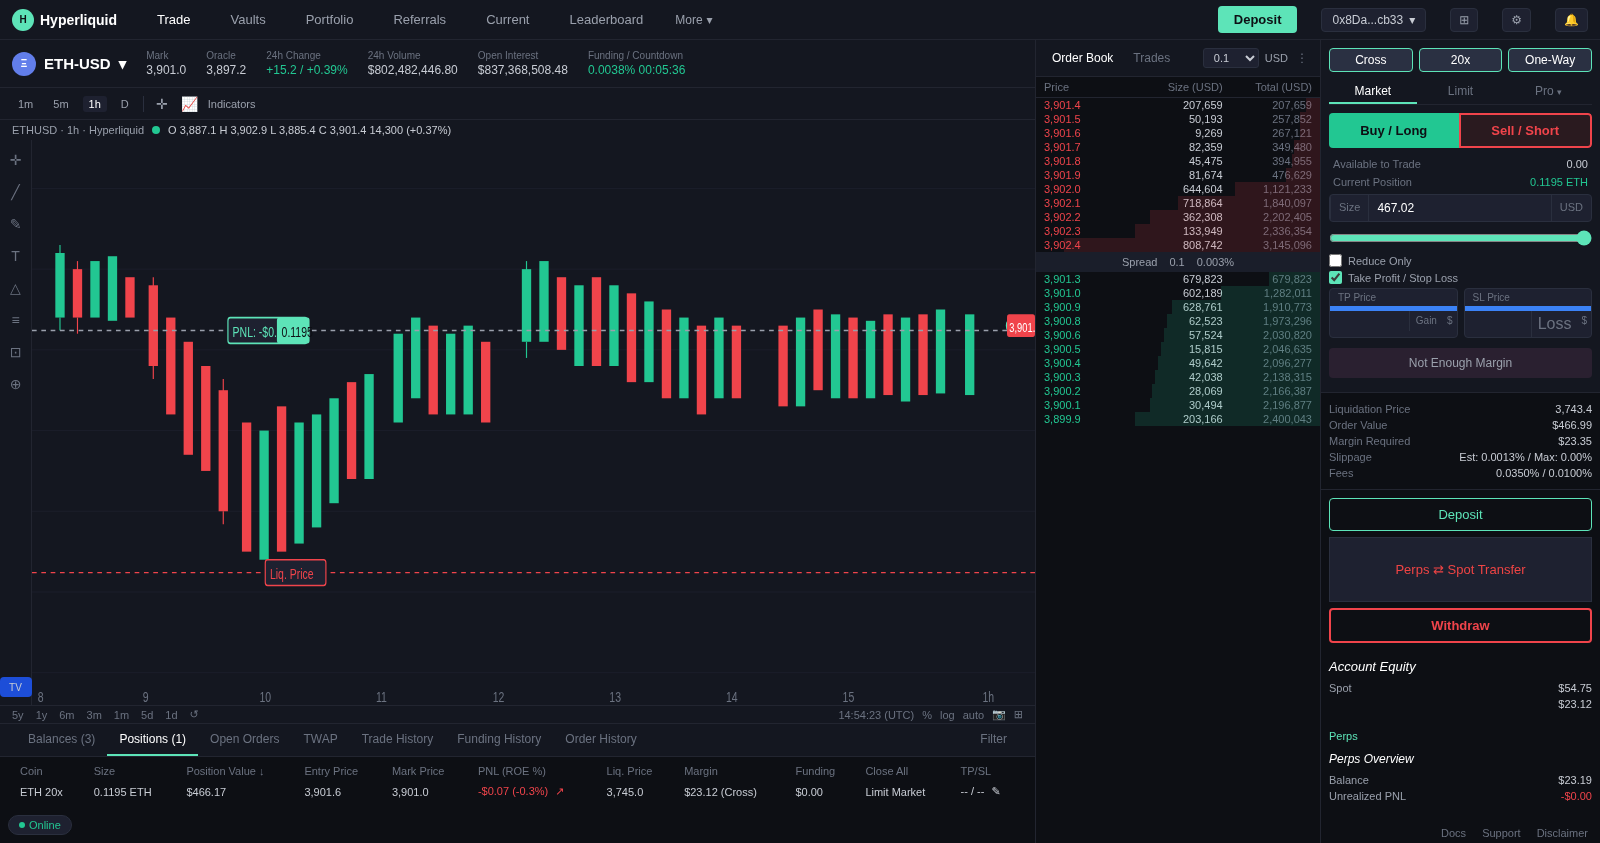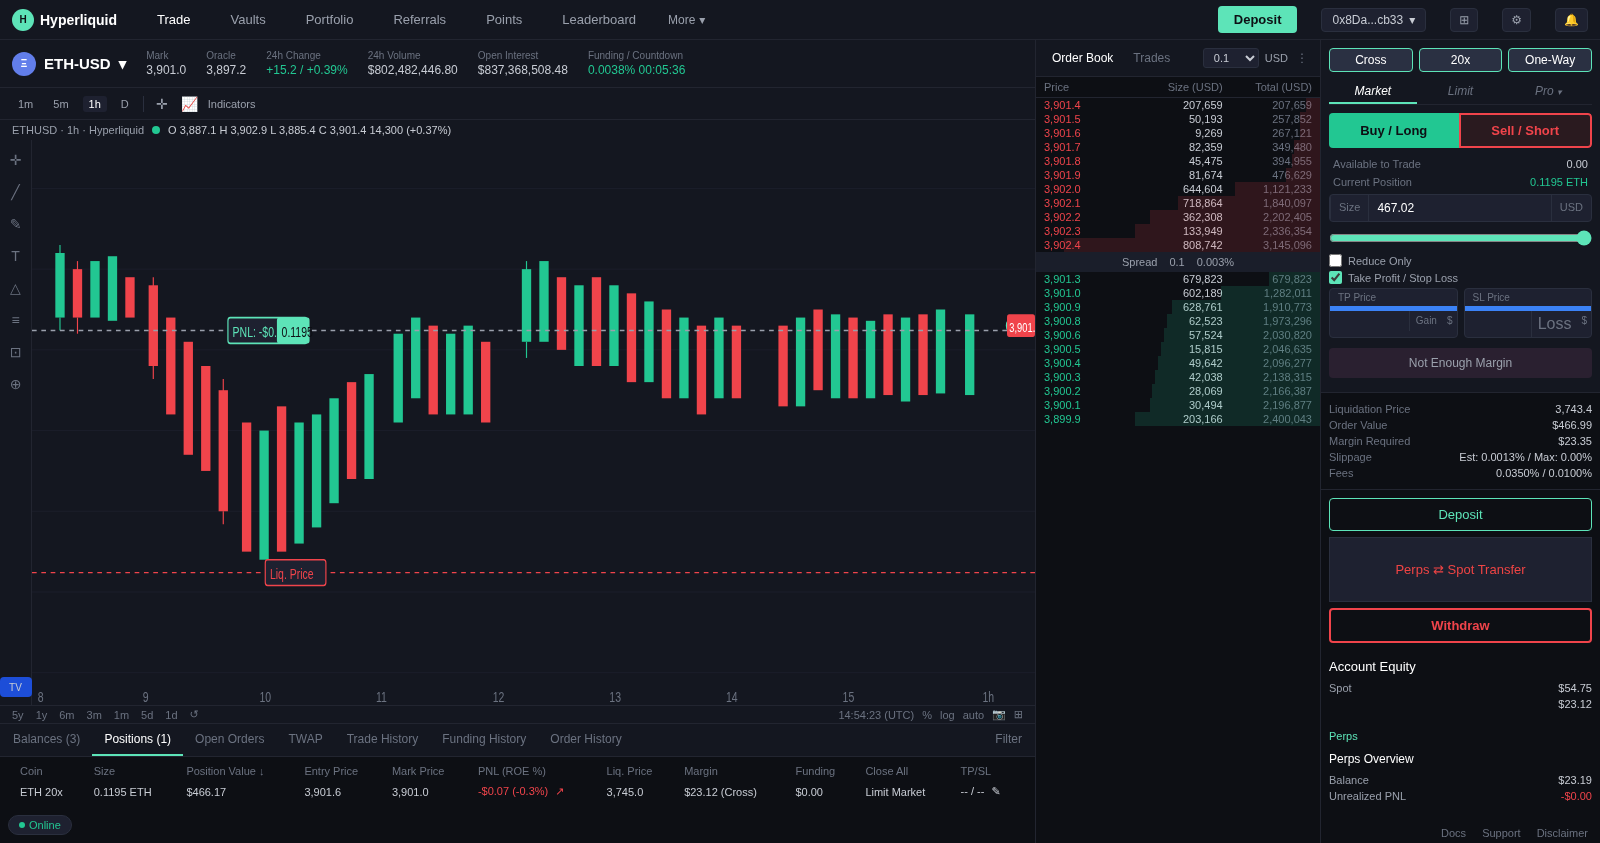--- a/index.html
+++ b/index.html
@@ -43,21 +43,21 @@
     .chart-container { flex: 1; display: flex; position: relative; overflow: hidden; }
     .chart-left-tools { width: 32px; background: #141720; border-right: 1px solid #222530; display: flex; flex-direction: column; align-items: center; padding-top: 8px; gap: 8px; }
     .chart-tool { width: 24px; height: 24px; display: flex; align-items: center; justify-content: center; color: #6b7280; cursor: pointer; border-radius: 3px; font-size: 14px; }
     .chart-canvas { flex: 1; position: relative; background: #141720; }
     
     
     .chart-svg { width: 100%; height: 100%; }
     
     
     .bottom-panel { height: 80px; background: #0d0f14; border-top: 1px solid #222530; }
-    .bottom-tabs { display: flex; gap: 0; border-bottom: 1px solid #222530; background: #141720; padding: 0 1px; }
+    .bottom-tabs { display: flex; gap: 0; border-bottom: 1px solid #222530; background: #141720; padding: 0 16px; }
     .bottom-tab { padding: 8px 12px; cursor: pointer; color: #6b7280; font-size: 12px; border-bottom: 2px solid transparent; white-space: nowrap; }
     .bottom-tab.active { color: #fff; border-bottom: 2px solid #5de4b8; }
     .bottom-content { padding: 4px 12px; overflow: auto; }
     .bottom-table { width: 100%; border-collapse: collapse; font-size: 11px; }
     .bottom-table th { color: #6b7280; padding: 4px 8px; text-align: left; font-weight: normal; white-space: nowrap; }
     .bottom-table td { color: #c8ccd4; padding: 4px 8px; white-space: nowrap; }
     .bottom-table td.red { color: #f0444b; }
     
     
     .order-book { width: 285px; background: #0d0f14; border-left: 1px solid #222530; display: flex; flex-direction: column; }
@@ -81,21 +81,21 @@
     .ob-row.ask .bg-bar { background: #f0444b; }
     .ob-row.bid .bg-bar { background: #22c792; }
     .ob-spread { display: flex; justify-content: center; gap: 12px; padding: 4px 8px; background: #1a1e2a; font-size: 11px; color: #9aa0ac; }
     
     
     .right-panel { width: 280px; background: #0d0f14; border-left: 1px solid #222530; display: flex; flex-direction: column; }
     .rp-top { background: #141720; border-bottom: 1px solid #222530; padding: 8px; }
     .rp-toggle-row { display: flex; gap: 6px; margin-bottom: 8px; }
     .rp-toggle { flex: 1; background: #1e2130; border: 1px solid #2a2f3e; color: #9aa0ac; border-radius: 4px; padding: 4px 8px; text-align: center; cursor: pointer; font-size: 12px; }
     .rp-toggle.active { background: #2a3042; color: #fff; border-color: #5de4b8; }
-    .rp-order-type-row { display: flex; gap: 0; border-bottom: 1px solid #222530; margin-bottom: 8px; font-style: italic; }
+    .rp-order-type-row { display: flex; gap: 0; border-bottom: 1px solid #222530; margin-bottom: 8px; }
     .rp-order-type { flex: 1; color: #6b7280; padding: 4px 8px; text-align: center; cursor: pointer; font-size: 12px; border-bottom: 2px solid transparent; }
     .rp-order-type.active { color: #fff; border-bottom: 2px solid #5de4b8; }
     .rp-buy-sell-row { display: flex; gap: 0; border-radius: 4px; overflow: hidden; margin-bottom: 8px; }
     .rp-buy-btn { flex: 1; background: #22c792; color: #0d0f14; border: none; padding: 8px; text-align: center; cursor: pointer; font-weight: bold; font-size: 13px; }
     .rp-sell-btn { flex: 1; background: #2a1a1f; color: #f0444b; border: 2px solid #f0444b; padding: 8px; text-align: center; cursor: pointer; font-weight: bold; font-size: 13px; border-radius: 0 4px 4px 0; }
     .rp-field-row { display: flex; justify-content: space-between; padding: 2px 4px; font-size: 11px; color: #6b7280; margin-bottom: 2px; }
     .rp-field-val { color: #c8ccd4; }
     .rp-size-input { display: flex; background: #1e2130; border: 1px solid #2a2f3e; border-radius: 4px; margin: 4px 0; overflow: hidden; }
     .rp-size-input input { flex: 1; background: transparent; border: none; color: #fff; padding: 6px 8px; font-size: 12px; outline: none; }
     .rp-size-input span { padding: 6px 8px; color: #6b7280; font-size: 11px; border-left: 1px solid #2a2f3e; }
@@ -109,21 +109,21 @@
     .rp-not-enough { background: #2a2030; border: none; padding: 8px; width: 100%; color: #9aa0ac; border-radius: 4px; font-size: 12px; margin: 6px 0; }
     .rp-info-row { display: flex; justify-content: space-between; padding: 2px 0; font-size: 11px; }
     .rp-info-label { color: #6b7280; }
     .rp-info-val { color: #c8ccd4; }
     .rp-section { padding: 8px; border-bottom: 1px solid #222530; }
     .rp-action-btns { display: flex; flex-direction: column; gap: 6px; padding: 8px; }
     .rp-deposit-full { background: transparent; border: 1px solid #5de4b8; color: #5de4b8; border-radius: 4px; padding: 8px; width: 100%; cursor: pointer; font-size: 13px; }
     .rp-perps-spot { display: flex; align-items: center; gap: 6px; background: #1e2130; border: 1px solid #2a2f3e; color: #ef4444; border-radius: 0; padding: 24px; width: 100%; cursor: pointer; font-size: 13px; justify-content: center; }
     .rp-withdraw { background: transparent; border: 2px solid #f0444b; color: #f0444b; border-radius: 4px; padding: 8px; width: 100%; cursor: pointer; font-weight: bold; font-size: 13px; }
     .rp-equity-section { padding: 8px; }
-    .rp-equity-title { font-size: 13px; color: #fff; margin-bottom: 6px; }
+    .rp-equity-title { font-size: 13px; color: #fff; margin-bottom: 6px; font-style: italic; }
     .rp-equity-row { display: flex; justify-content: space-between; padding: 2px 0; font-size: 11px; }
     .rp-equity-label { color: #9aa0ac; }
     .rp-equity-val { color: #c8ccd4; }
     .rp-equity-link { color: #5de4b8; cursor: pointer; margin-top: 32px; }
     
     
     .online-badge { position: fixed; bottom: 8px; left: 8px; background: #1e2130; border: 1px solid #2a2f3e; border-radius: 12px; padding: 3px 10px; font-size: 11px; color: #22c792; display: flex; align-items: center; gap: 4px; }
     .online-dot { width: 6px; height: 6px; background: #22c792; border-radius: 50%; }
     
     
@@ -140,21 +140,21 @@
 
 <div class="top-nav">
   <div class="logo">
     <div class="logo-icon">H</div>
     <span>Hyperliquid</span>
   </div>
   <div class="nav-item active">Trade</div>
   <div class="nav-item">Vaults</div>
   <div class="nav-item">Portfolio</div>
   <div class="nav-item">Referrals</div>
-  <div class="nav-item">Points</div>
+  <div class="nav-item">Current</div>
   <div class="nav-item">Leaderboard</div>
   <div class="nav-more">
     <span>More</span>
     <span>▾</span>
   </div>
   <div class="nav-spacer"></div>
   <button class="deposit-btn">Deposit</button>
   <div class="wallet-addr">
     <span>0x8Da...cb33</span>
     <span>▾</span>

